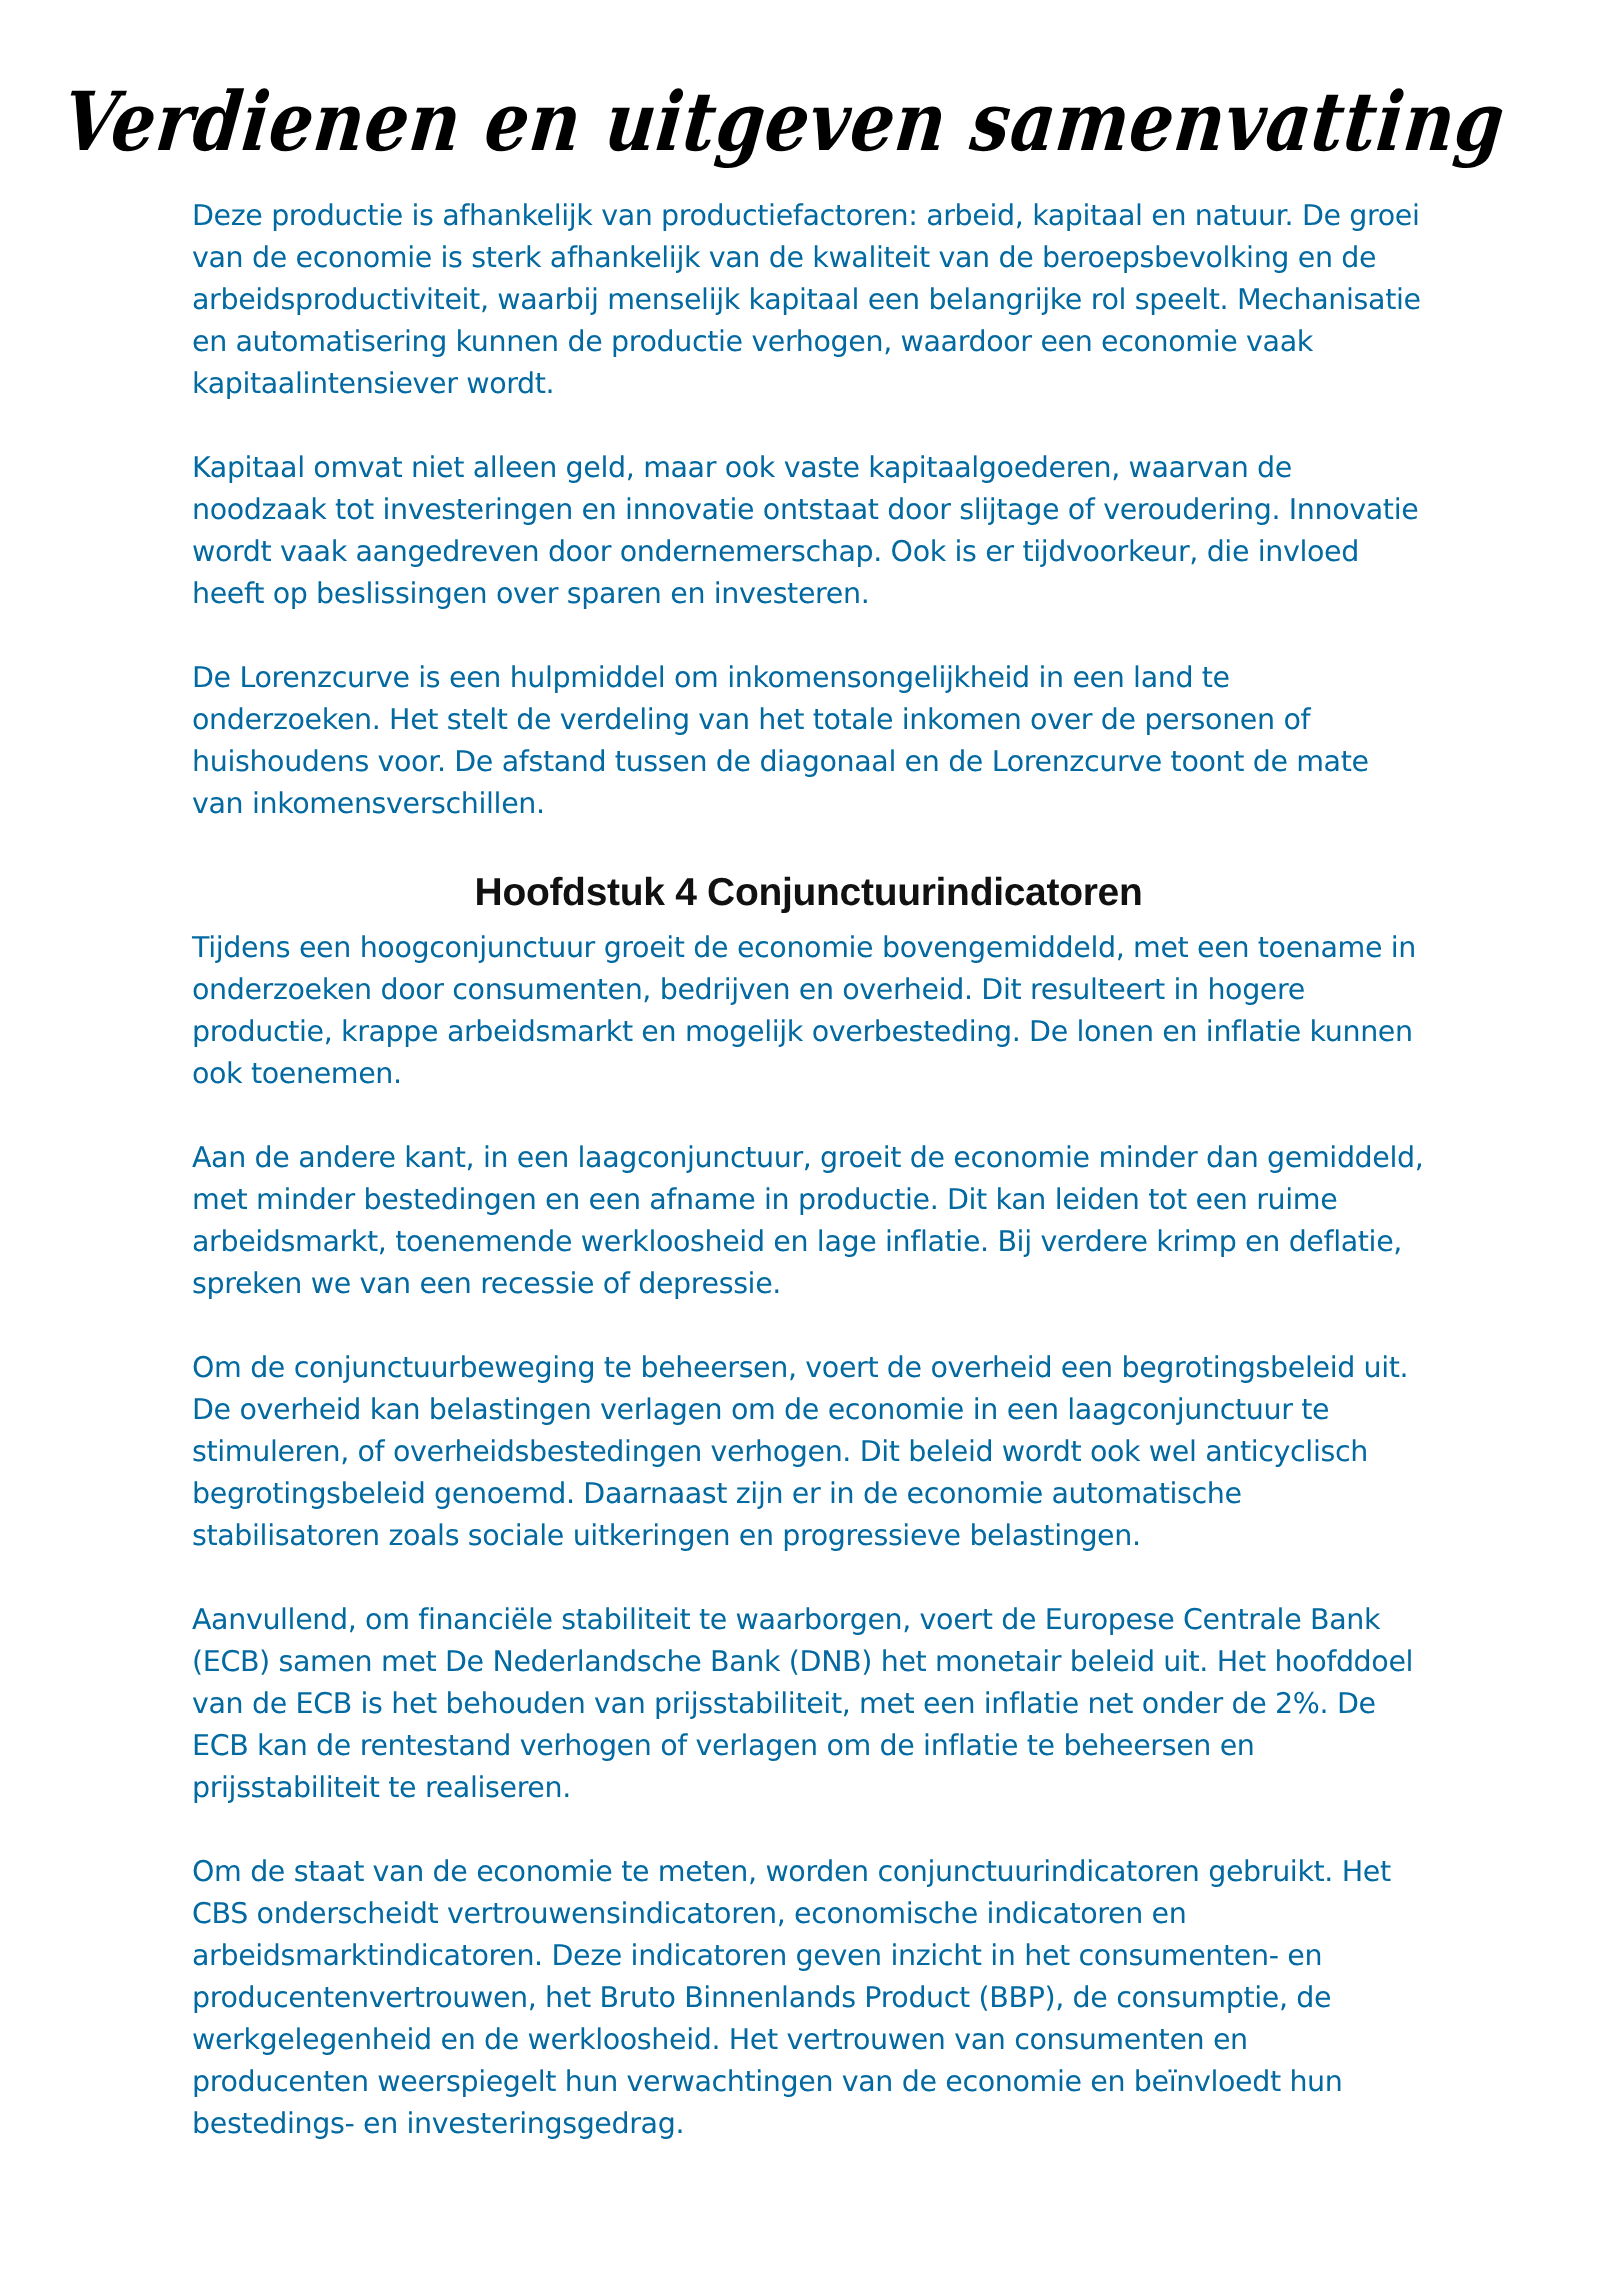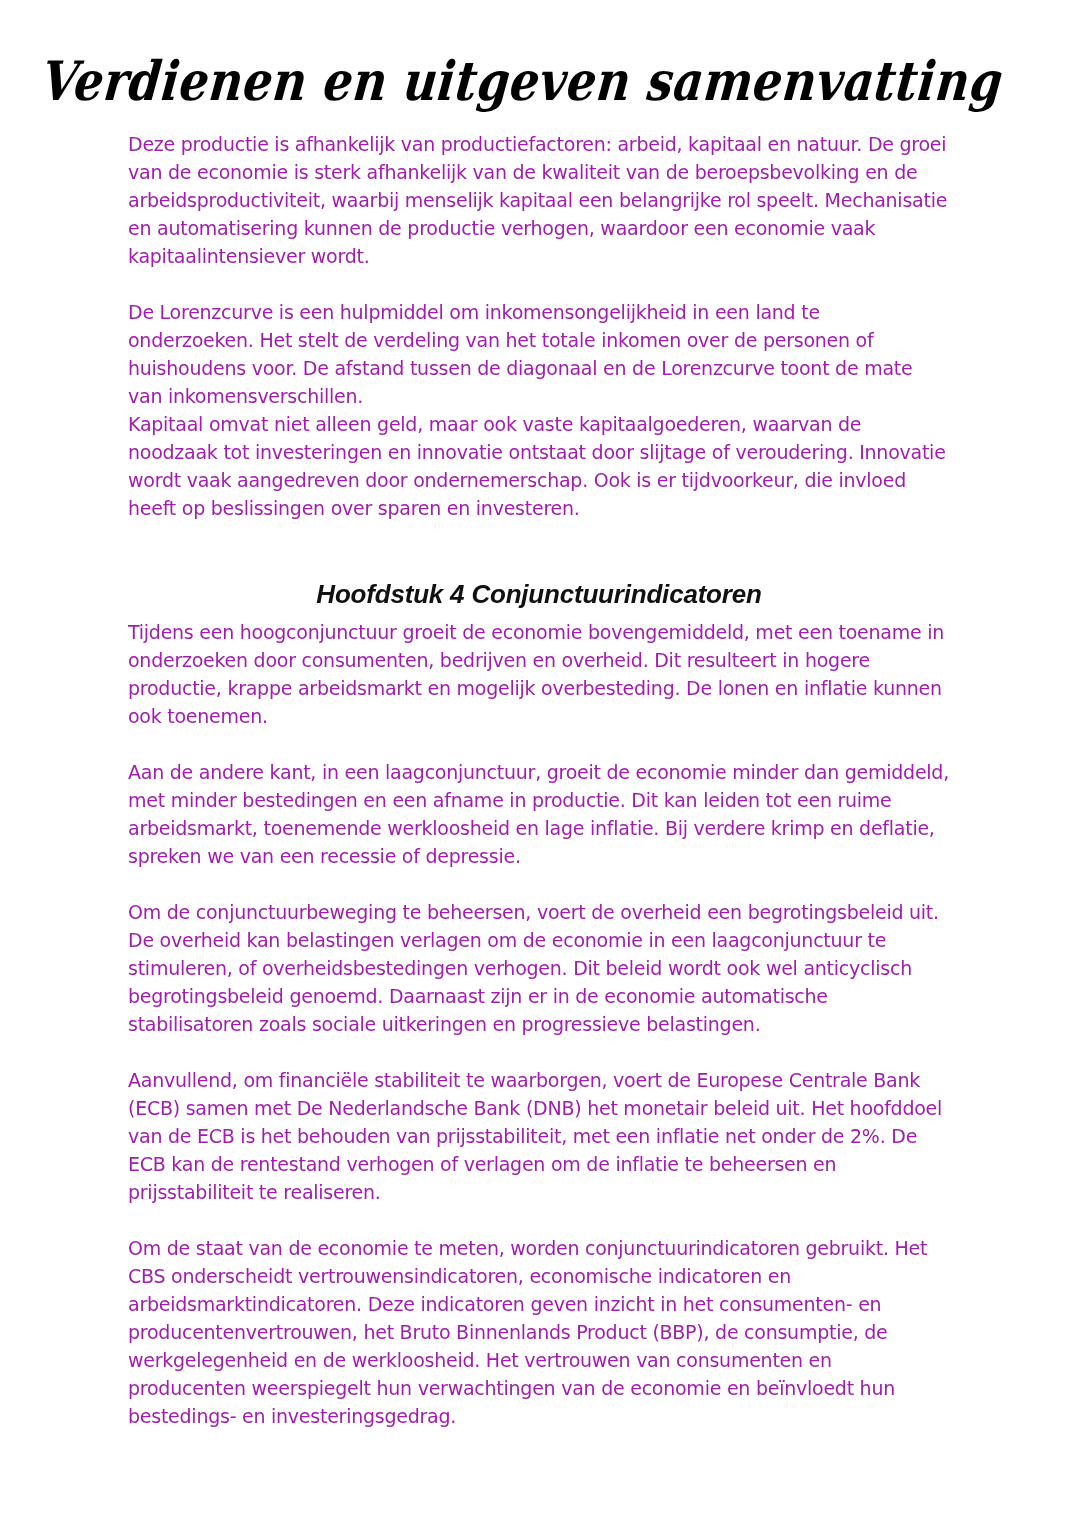--- a/index.html
+++ b/index.html
@@ -64,37 +64,36 @@
     left: 0;
     width: 822px;
   }
 
   p.para {
     margin: 0 0 28px 0;
     padding: 0;
     font-family: "DejaVu Sans", sans-serif;
     font-size: 19px;
     line-height: 28px;
-    color: #a21caf;
+    color: #0369a1;
     text-align: left;
     letter-spacing: -0.25px;
     word-spacing: 0px;
   }
 
   p.para.tight {
     margin-bottom: 0;
   }
 
   
   h2.chapter-heading {
     margin: 0 0 4px 0;
     padding: 0;
     text-align: center;
     font-family: "Liberation Sans", sans-serif;
-    font-style: italic;
     font-weight: 700;
     font-size: 26px;
     line-height: 40px;
     color: #111111;
     letter-spacing: -0.2px;
   }
 
   .section-gap-top {
     height: 24px;
   }
@@ -105,23 +104,23 @@
 
 <div class="page">
 
   <h1 class="doc-title">Verdienen en uitgeven samenvatting</h1>
 
   <div class="content">
     <div class="body-block">
 
       <p class="para">Deze productie is afhankelijk van productiefactoren: arbeid, kapitaal en natuur. De groei van de economie is sterk afhankelijk van de kwaliteit van de beroepsbevolking en de arbeidsproductiviteit, waarbij menselijk kapitaal een belangrijke rol speelt. Mechanisatie en automatisering kunnen de productie verhogen, waardoor een economie vaak kapitaalintensiever wordt.</p>
 
+      <p class="para">Kapitaal omvat niet alleen geld, maar ook vaste kapitaalgoederen, waarvan de noodzaak tot investeringen en innovatie ontstaat door slijtage of veroudering. Innovatie wordt vaak aangedreven door ondernemerschap. Ook is er tijdvoorkeur, die invloed heeft op beslissingen over sparen en investeren.</p>
+
       <p class="para tight">De Lorenzcurve is een hulpmiddel om inkomensongelijkheid in een land te onderzoeken. Het stelt de verdeling van het totale inkomen over de personen of huishoudens voor. De afstand tussen de diagonaal en de Lorenzcurve toont de mate van inkomensverschillen.</p>
-
-      <p class="para">Kapitaal omvat niet alleen geld, maar ook vaste kapitaalgoederen, waarvan de noodzaak tot investeringen en innovatie ontstaat door slijtage of veroudering. Innovatie wordt vaak aangedreven door ondernemerschap. Ook is er tijdvoorkeur, die invloed heeft op beslissingen over sparen en investeren.</p>
 
       <div class="section-gap-top"></div>
 
       <h2 class="chapter-heading">Hoofdstuk 4 Conjunctuurindicatoren</h2>
 
       <p class="para">Tijdens een hoogconjunctuur groeit de economie bovengemiddeld, met een toename in onderzoeken door consumenten, bedrijven en overheid. Dit resulteert in hogere productie, krappe arbeidsmarkt en mogelijk overbesteding. De lonen en inflatie kunnen ook toenemen.</p>
 
       <p class="para">Aan de andere kant, in een laagconjunctuur, groeit de economie minder dan gemiddeld, met minder bestedingen en een afname in productie. Dit kan leiden tot een ruime arbeidsmarkt, toenemende werkloosheid en lage inflatie. Bij verdere krimp en deflatie, spreken we van een recessie of depressie.</p>
 
       <p class="para">Om de conjunctuurbeweging te beheersen, voert de overheid een begrotingsbeleid uit. De overheid kan belastingen verlagen om de economie in een laagconjunctuur te stimuleren, of overheidsbestedingen verhogen. Dit beleid wordt ook wel anticyclisch begrotingsbeleid genoemd. Daarnaast zijn er in de economie automatische stabilisatoren zoals sociale uitkeringen en progressieve belastingen.</p>

